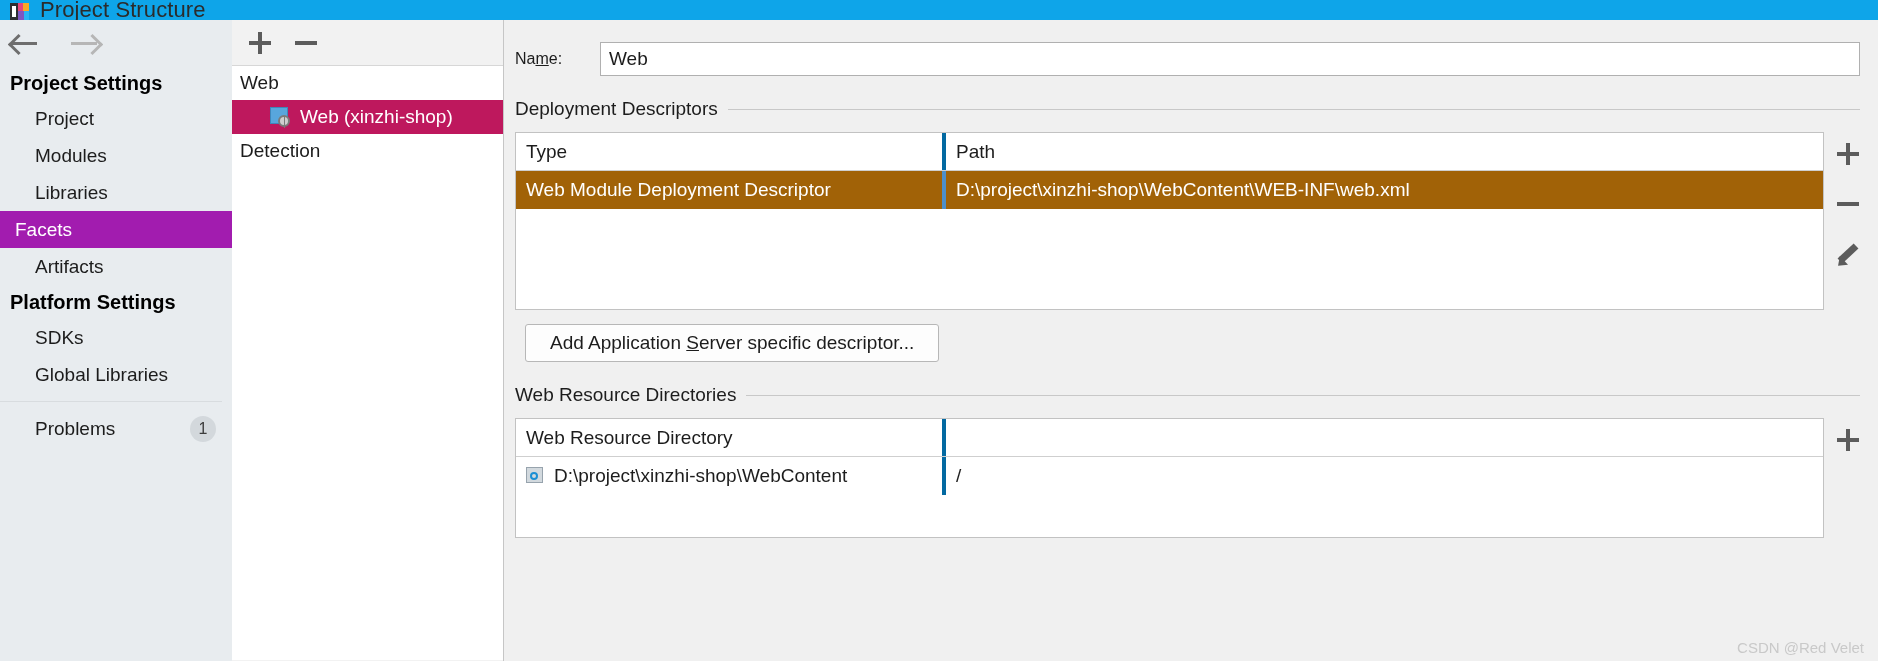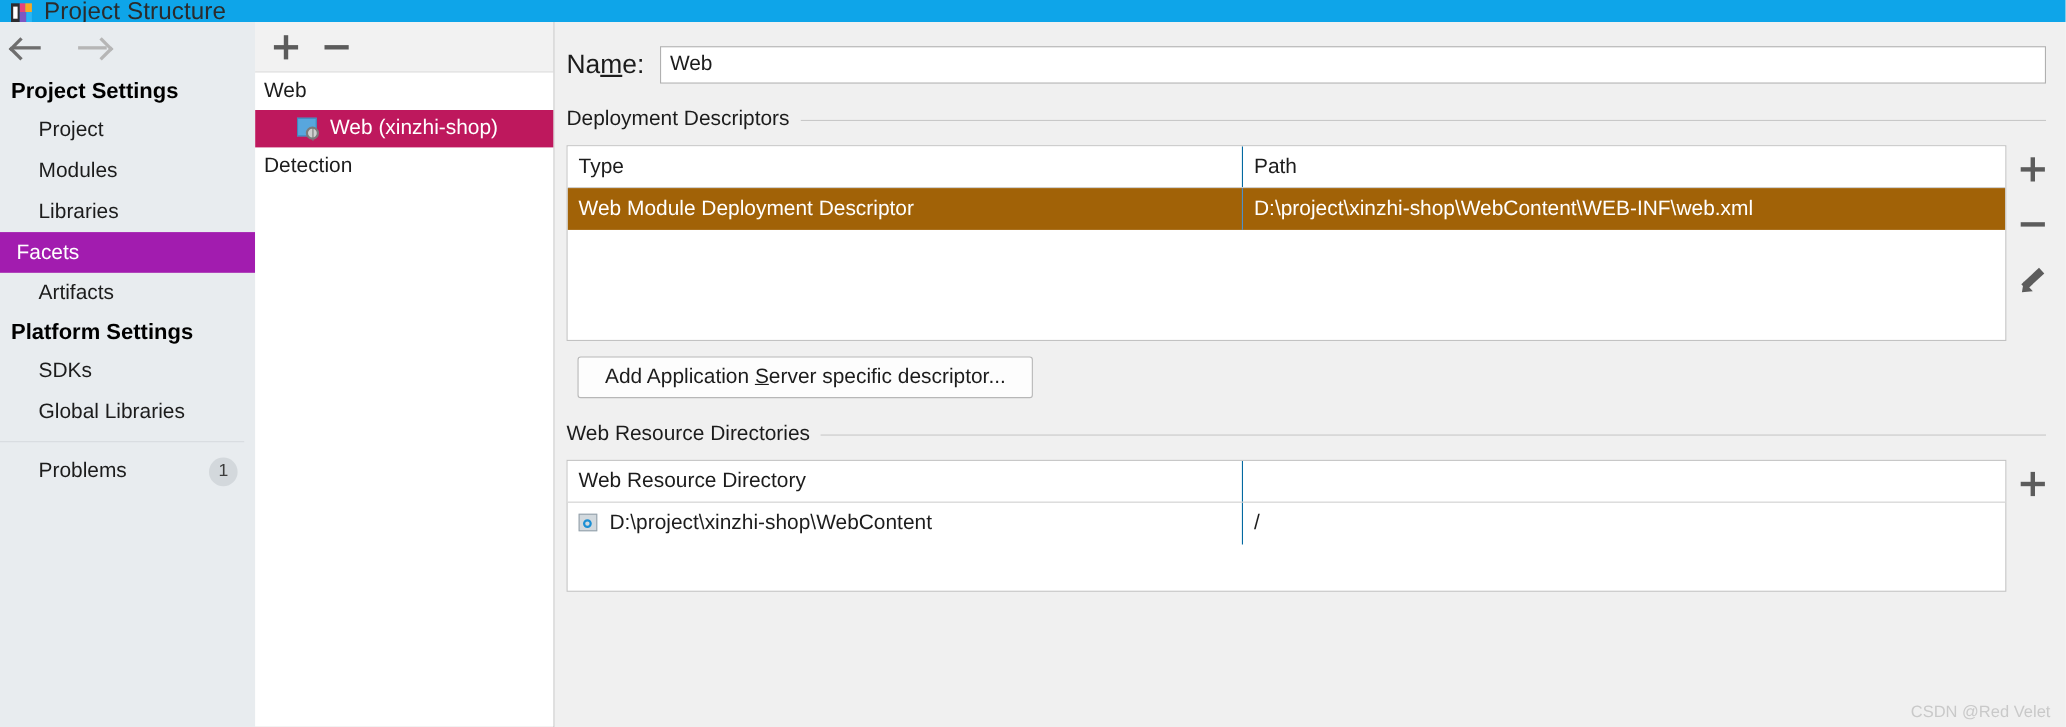--- a/index.html
+++ b/index.html
@@ -240,21 +240,21 @@
     height: 641px;
     background: #f0f0f0;
     box-sizing: border-box;
   }
   .name-row {
     display: flex;
     align-items: center;
     padding: 22px 18px 0 10px;
   }
   .name-label {
-    font-size: 24px;
+    font-size: 16px;
     color: #1c1c1c;
     width: 85px;
     white-space: nowrap;
   }
   .name-label u { text-decoration: underline; }
   .name-input {
     flex: 1;
     height: 34px;
     background: #ffffff;
     border: 1px solid #b0b0b0;
@@ -306,21 +306,21 @@
     border-bottom: 1px solid #cfcfcf;
     background: #ffffff;
     color: #1c1c1c;
   }
   .th, .td {
     padding-left: 10px;
     white-space: nowrap;
     overflow: hidden;
     box-sizing: border-box;
   }
-  .col-a { width: 614px; border-right: 1px solid #0369a1; height: 100%; display: flex; align-items: center; }
+  .col-a { width: 430px; border-right: 4px solid #0369a1; height: 100%; display: flex; align-items: center; }
   .col-b { flex: 1; height: 100%; display: flex; align-items: center; }
   .trow.selected { background: #a16207; color: #ffffff; }
   .trow.selected .col-a { border-right-color: #4e8fc9; }
 
   .side-tools {
     width: 46px;
     display: flex;
     flex-direction: column;
     align-items: center;
     padding-top: 6px;

